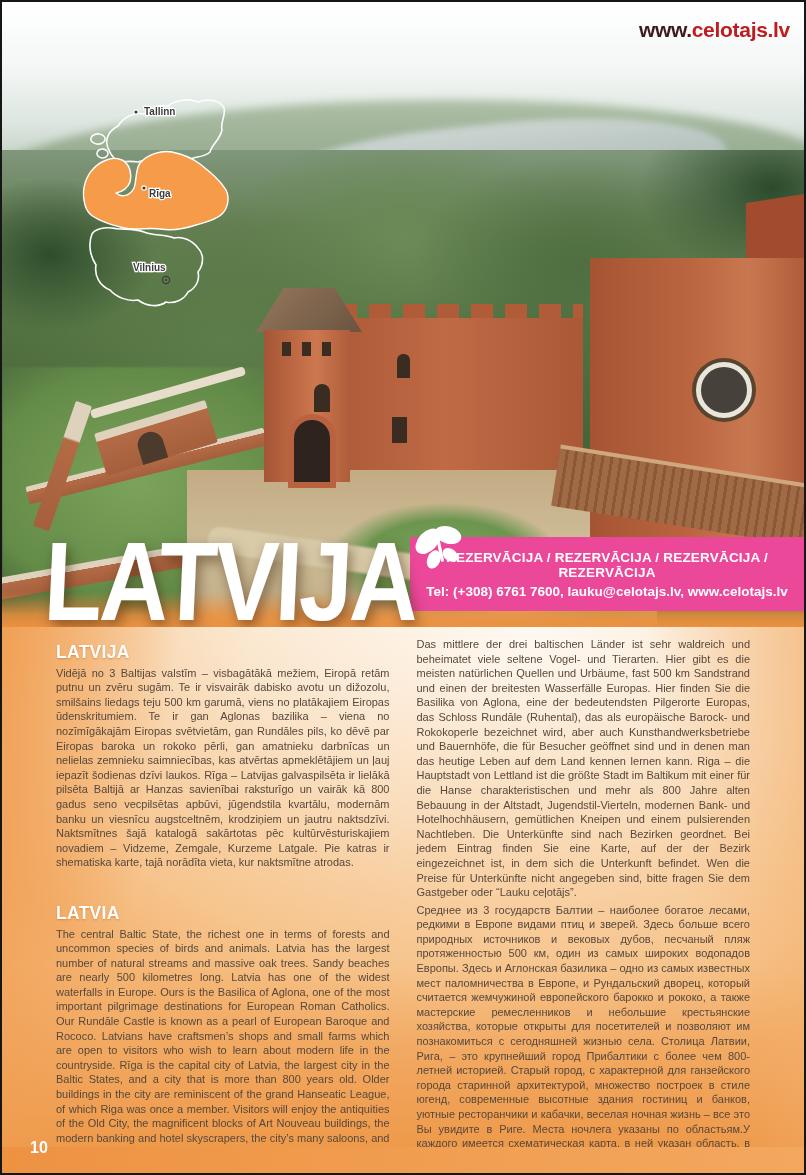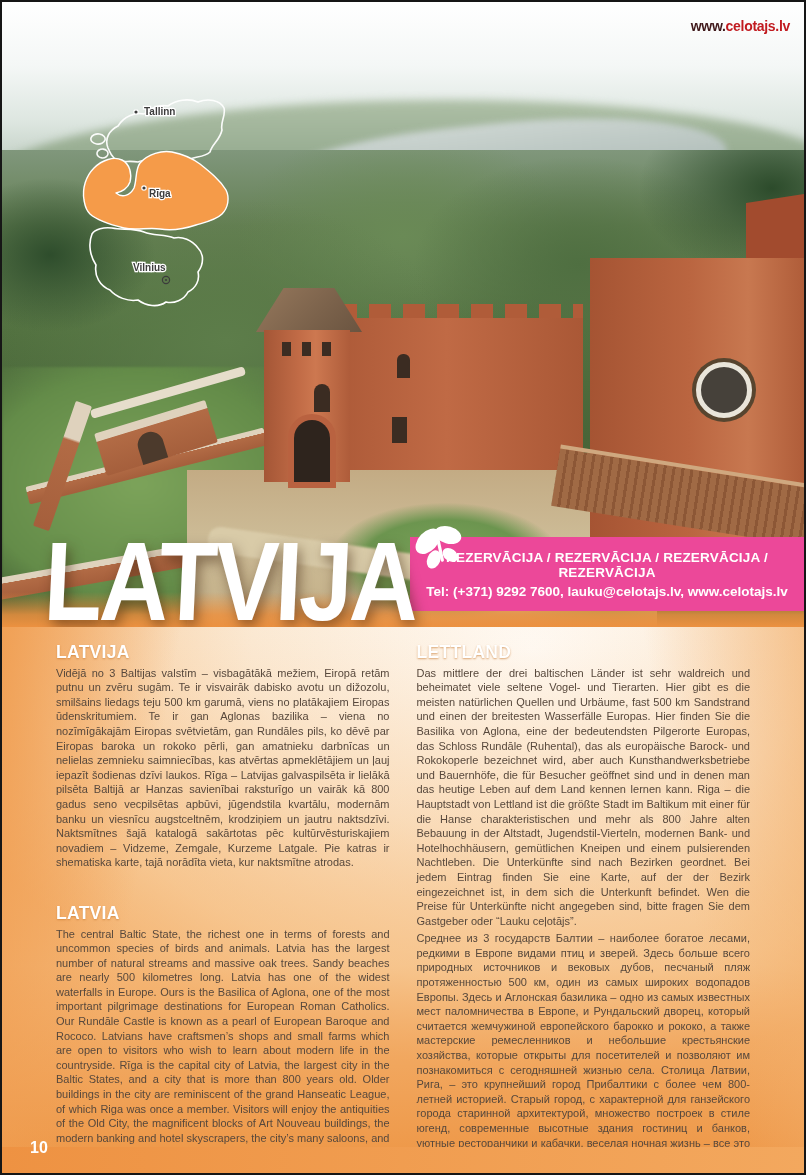--- a/index.html
+++ b/index.html
@@ -70,21 +70,21 @@
   .right-roof{left:552px;top:468px;width:330px;height:58px;transform:rotate(9deg);
        border-top:4px solid #cfa87f;
        background:repeating-linear-gradient(90deg,#a06a45 0 6px,#8c5736 6px 9px);}
 
   
   .map{left:76px;top:86px;width:162px;height:228px;}
   .map text{font-family:"Liberation Sans",sans-serif;font-size:10px;font-weight:bold;fill:#3c3c3c;
        stroke:#ffffff;stroke-width:2.4px;paint-order:stroke;}
 
   
-  .site-url{position:absolute;top:16px;right:14px;font-size:14px;font-weight:bold;letter-spacing:-0.3px;}
+  .site-url{position:absolute;top:16px;right:14px;font-size:21px;font-weight:bold;letter-spacing:-0.3px;}
   .site-url .pre{color:#40191b;} .site-url .dom{color:#c11b20;}
 
   
   .band-fade{position:absolute;left:0;right:0;top:590px;height:35px;
        background:linear-gradient(180deg,rgba(236,145,64,0) 0%,rgba(236,145,64,0.85) 65%,#ec9140 100%);}
   .rez-band{position:absolute;right:0;top:535px;width:394px;height:74px;background:#ec4899;
        display:flex;flex-direction:column;justify-content:center;text-align:center;color:#fff;}
   .rez-band .l1{font-size:13.5px;font-weight:bold;letter-spacing:0.2px;margin-bottom:4px;}
   .rez-band .l2{font-size:13.5px;font-weight:bold;}
   .hero-title{position:absolute;left:40px;top:524px;margin:0;color:#fff;
@@ -171,21 +171,21 @@
     </svg>
   </div>
 
   <div class="site-url">
     <span class="pre">www.</span><span class="dom">celotajs.lv</span>
   </div>
 
   <div class="band-fade"></div>
   <div class="rez-band">
     <div class="l1">REZERVĀCIJA / REZERVĀCIJA / REZERVĀCIJA / REZERVĀCIJA</div>
-    <div class="l2">Tel: (+371) 9292 7600, lauku@celotajs.lv, www.celotajs.lv</div>
+    <div class="l2">Tel: (+308) 6761 7600, lauku@celotajs.lv, www.celotajs.lv</div>
   </div>
   <svg class="butterfly" width="60" height="56" viewBox="0 0 60 56">
     <g fill="#ffffff">
       <ellipse cx="20" cy="17" rx="15" ry="9.5" transform="rotate(-35 20 17)"></ellipse>
       <ellipse cx="41" cy="15" rx="13.5" ry="8.5" transform="rotate(28 41 15)"></ellipse>
       <ellipse cx="22" cy="36" rx="9.5" ry="6.5" transform="rotate(-55 22 36)"></ellipse>
       <ellipse cx="39" cy="35" rx="8.5" ry="6" transform="rotate(48 39 35)"></ellipse>
       <rect x="28.6" y="10" width="3.2" height="30" rx="1.6"></rect>
     </g>
   </svg>
@@ -194,21 +194,20 @@
   <div class="content">
     <div class="columns">
       <div class="col">
         <h3 class="sec-head">LATVIJA</h3>
         <p>Vidējā no 3 Baltijas valstīm – visbagātākā mežiem, Eiropā retām putnu un zvēru sugām. Te ir visvairāk dabisko avotu un dižozolu, smilšains liedags teju 500 km garumā, viens no platākajiem Eiropas ūdenskritumiem. Te ir gan Aglonas bazilika – viena no nozīmīgākajām Eiropas svētvietām, gan Rundāles pils, ko dēvē par Eiropas baroka un rokoko pērli, gan amatnieku darbnīcas un nelielas zemnieku saimniecības, kas atvērtas apmeklētājiem un ļauj iepazīt šodienas dzīvi laukos. Rīga – Latvijas galvaspilsēta ir lielākā pilsēta Baltijā ar Hanzas savienībai raksturīgo un vairāk kā 800 gadus seno vecpilsētas apbūvi, jūgendstila kvartālu, modernām banku un viesnīcu augstceltnēm, krodziņiem un jautru naktsdzīvi. Naktsmītnes šajā katalogā sakārtotas pēc kultūrvēsturiskajiem novadiem – Vidzeme, Zemgale, Kurzeme Latgale. Pie katras ir shematiska karte, tajā norādīta vieta, kur naktsmītne atrodas.</p>
         <h3 class="sec-head second">LATVIA</h3>
         <p>The central Baltic State, the richest one in terms of forests and uncommon species of birds and animals. Latvia has the largest number of natural streams and massive oak trees. Sandy beaches are nearly 500 kilometres long. Latvia has one of the widest waterfalls in Europe. Ours is the Basilica of Aglona, one of the most important pilgrimage destinations for European Roman Catholics. Our Rundāle Castle is known as a pearl of European Baroque and Rococo. Latvians have craftsmen’s shops and small farms which are open to visitors who wish to learn about modern life in the countryside. Rīga is the capital city of Latvia, the largest city in the Baltic States, and a city that is more than 800 years old. Older buildings in the city are reminiscent of the grand Hanseatic League, of which Riga was once a member. Visitors will enjoy the antiquities of the Old City, the magnificent blocks of Art Nouveau buildings, the modern banking and hotel skyscrapers, the city’s many saloons, and its merry nightlife. The accommodations are arranged by cultural regions. A map is next to each one to show the district in which the facility is located.</p>
 
       </div>
       <div class="col">
-        <h3 class="sec-head">LETTLAND</h3>
         <p>Das mittlere der drei baltischen Länder ist sehr waldreich und beheimatet viele seltene Vogel- und Tierarten. Hier gibt es die meisten natürlichen Quellen und Urbäume, fast 500 km Sandstrand und einen der breitesten Wasserfälle Europas. Hier finden Sie die Basilika von Aglona, eine der bedeutendsten Pilgerorte Europas, das Schloss Rundāle (Ruhental), das als europäische Barock- und Rokokoperle bezeichnet wird, aber auch Kunsthandwerksbetriebe und Bauernhöfe, die für Besucher geöffnet sind und in denen man das heutige Leben auf dem Land kennen lernen kann. Riga – die Hauptstadt von Lettland ist die größte Stadt im Baltikum mit einer für die Hanse charakteristischen und mehr als 800 Jahre alten Bebauung in der Altstadt, Jugendstil-Vierteln, modernen Bank- und Hotelhochhäusern, gemütlichen Kneipen und einem pulsierenden Nachtleben. Die Unterkünfte sind nach Bezirken geordnet. Bei jedem Eintrag finden Sie eine Karte, auf der der Bezirk eingezeichnet ist, in dem sich die Unterkunft befindet. Wen die Preise für Unterkünfte nicht angegeben sind, bitte fragen Sie dem Gastgeber oder “Lauku ceļotājs”.</p>
         <p>Среднее из 3 государств Балтии – наиболее богатое лесами, редкими в Европе видами птиц и зверей. Здесь больше всего природных источников и вековых дубов, песчаный пляж протяженностью 500 км, один из самых широких водопадов Европы. Здесь и Аглонская базилика – одно из самых известных мест паломничества в Европе, и Рундальский дворец, который считается жемчужиной европейского барокко и рококо, а также мастерские ремесленников и небольшие крестьянские хозяйства, которые открыты для посетителей и позволяют им познакомиться с сегодняшней жизнью села. Столица Латвии, Рига, – это крупнейший город Прибалтики с более чем 800-летней историей. Старый город, с характерной для ганзейского города старинной архитектурой, множество построек в стиле югенд, современные высотные здания гостиниц и банков, уютные ресторанчики и кабачки, веселая ночная жизнь – все это Вы увидите в Риге. Места ночлега указаны по областьям.У каждого имеется схематическая карта, в ней указан область, в котором находится ночлег. Если в этом каталоге не указана цена за ночлег, информацию об этом можно получить в„Lauku ceļotājs“ или у хозяев, в конкретном месте отдыха.</p>
       </div>
     </div>
   </div>
 
   <div class="footer-bar"></div>
   <div class="page-num">10</div>
 </div>
 

